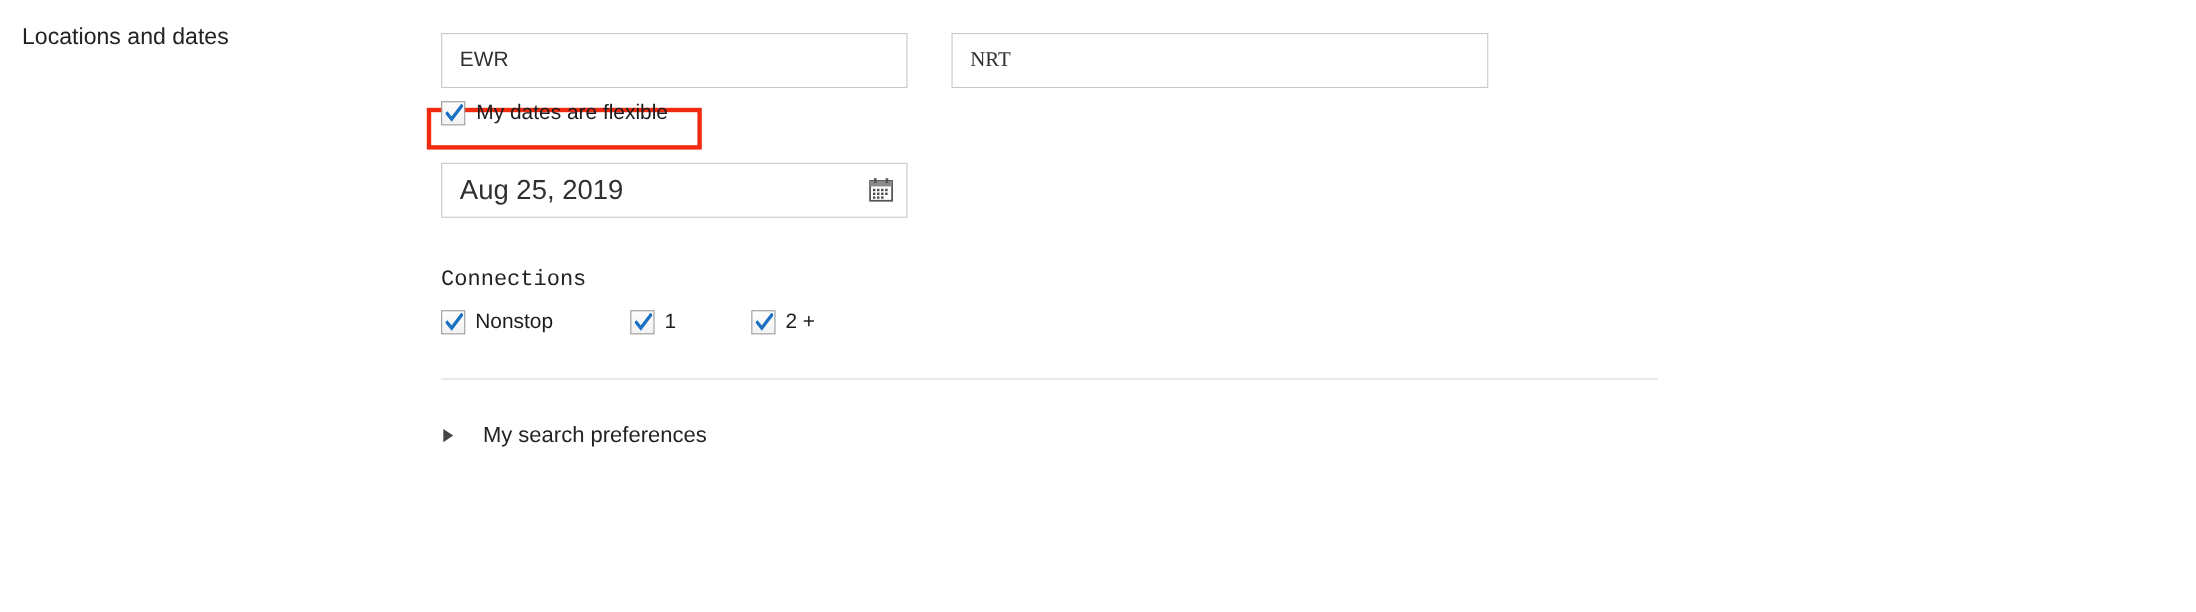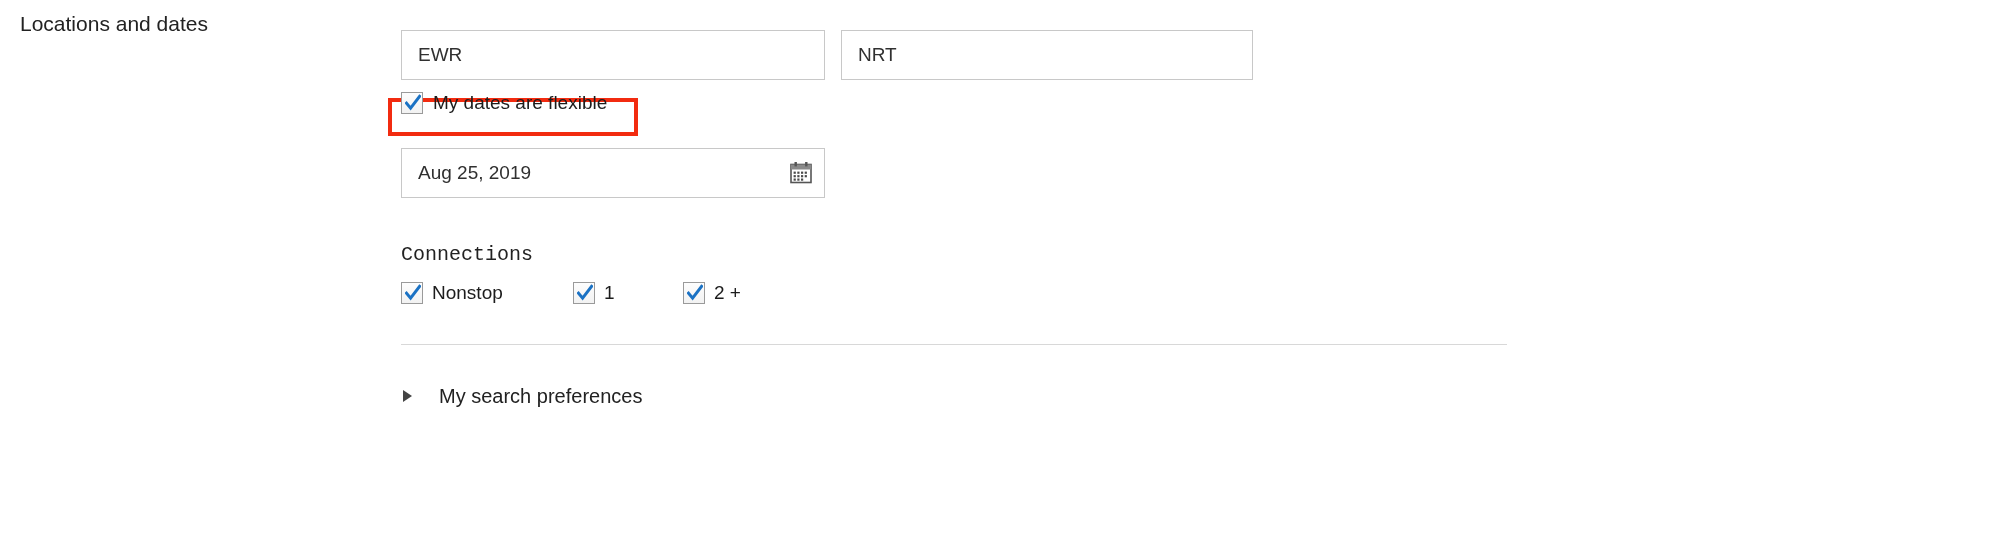--- a/index.html
+++ b/index.html
@@ -19,21 +19,21 @@
   .page {
     position: absolute;
     inset: 0;
     background: #ffffff;
   }
 
   
   .section-heading {
     position: absolute;
     left: 20px;
-    top: 10px;
+    top: 20px;
     font-size: 21px;
     line-height: 28px;
     color: #222222;
     font-weight: 400;
     white-space: nowrap;
   }
 
   
   .form-col {
     position: absolute;
@@ -61,21 +61,21 @@
     font-family: "Liberation Sans", sans-serif;
     font-size: 19px;
     color: #303030;
     padding: 16px 16px;
     line-height: 48px;
     border-radius: 0;
     outline: none;
     display: block;
   }
   .text-input.origin { left: 0px; width: 424px; }
-  .text-input.destination { left: 440px; width: 412px; }
+  .text-input.destination { left: 464px; width: 488px; font-family: Liberation Serif, serif; }
 
   
   .highlight-box {
     position: absolute;
     left: -13px;
     top: 98px;
     width: 250px;
     height: 38px;
     box-sizing: border-box;
     border: 4px solid #f22b10;
@@ -131,21 +131,21 @@
   .date-input {
     position: absolute;
     left: 0;
     top: 0;
     width: 424px;
     height: 50px;
     box-sizing: border-box;
     border: 1px solid #c8c8c8;
     background: #ffffff;
     font-family: "Liberation Sans", sans-serif;
-    font-size: 19px;
+    font-size: 25px;
     color: #303030;
     padding: 0 52px 0 16px;
     line-height: 48px;
     outline: none;
   }
   .calendar-btn {
     position: absolute;
     right: 10px;
     top: 11px;
     width: 28px;

